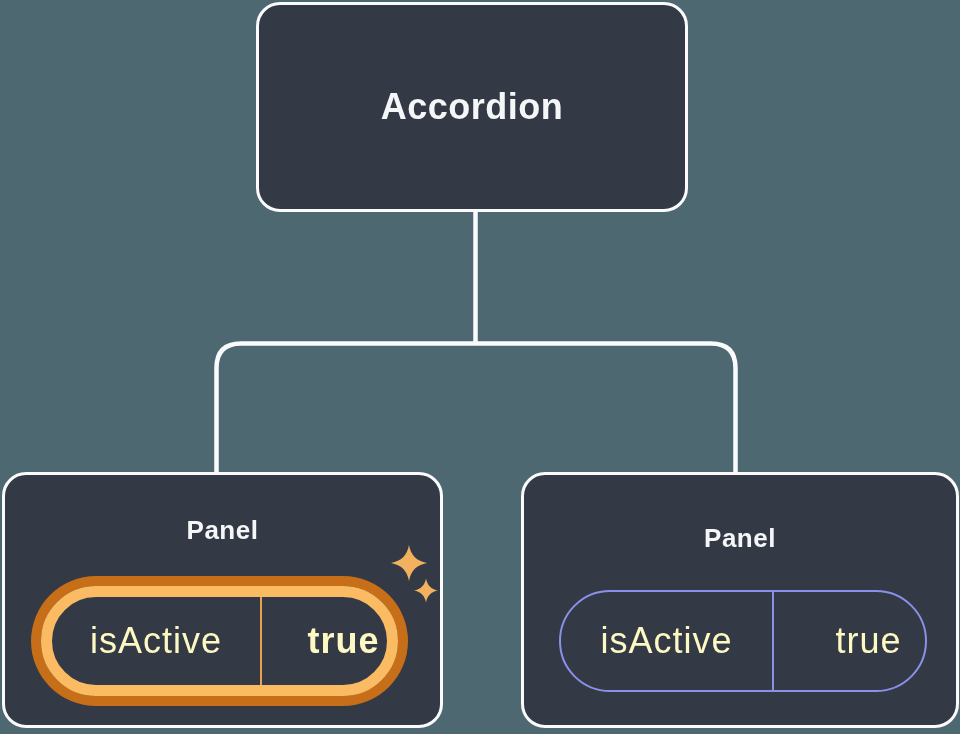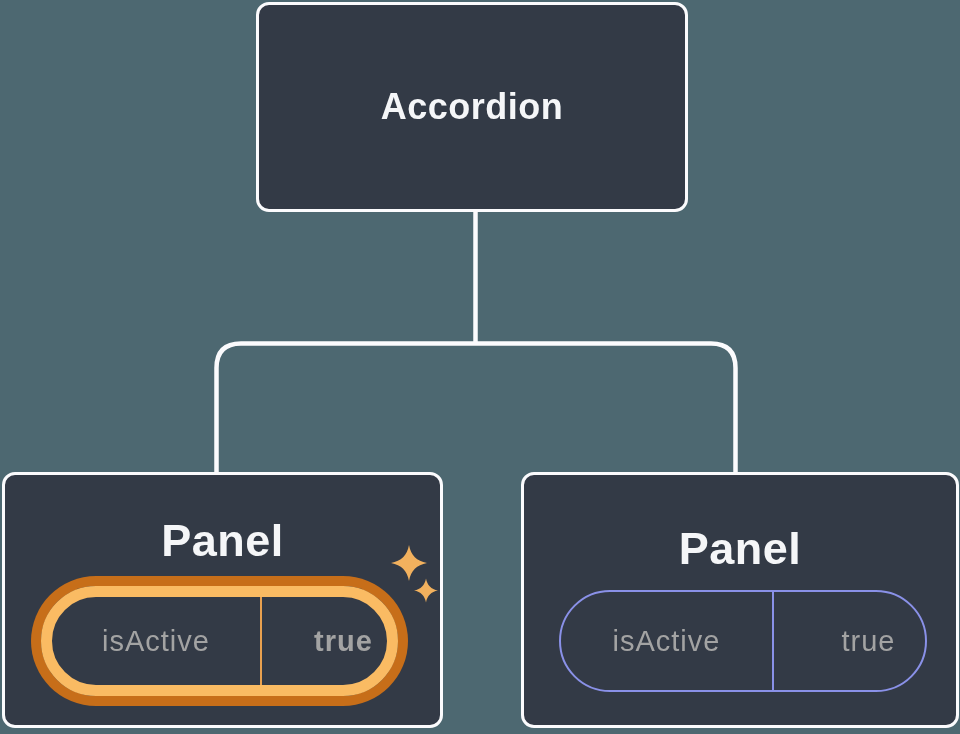--- a/index.html
+++ b/index.html
@@ -16,21 +16,21 @@
   }
   .connectors {
     position: absolute;
     left: 0; top: 0;
     width: 960px; height: 734px;
   }
   .node {
     position: absolute;
     background: #333A46;
     border: 3px solid #FBFBFD;
-    border-radius: 13px;
+    border-radius: 24px;
     box-sizing: border-box;
   }
   .node-root {
     left: 256px; top: 2px;
     width: 432px; height: 210px;
     display: flex;
     align-items: center;
     justify-content: center;
   }
   .node-title {
@@ -38,33 +38,33 @@
     font-size: 36px;
     font-weight: 700;
     letter-spacing: 0.5px;
     text-align: center;
   }
   .panel-left  { left: 2px;   top: 472px; width: 441px; height: 256px; }
   .panel-right { left: 521px; top: 472px; width: 438px; height: 256px; }
   .panel .node-title {
     position: absolute;
     left: 0; right: 0;
-    font-size: 45px;
+    font-size: 26px;
   }
   .panel-left  .node-title { top: 40px; }
   .panel-right .node-title { top: 48px; }
 
   .pill {
     position: absolute;
     box-sizing: border-box;
     display: flex;
     align-items: stretch;
-    font-size: 29px;
+    font-size: 36px;
     letter-spacing: 1px;
-    color: #a3a3a3;
+    color: #fef9c3;
   }
   .pill-active {
     left: 36px; top: 111px;
     width: 357px; height: 110px;
     border: 11px solid #FABB63;
     border-radius: 60px;
     box-shadow: 0 0 0 10px #C76E19;
   }
   .pill-inactive {
     left: 35px; top: 115px;

